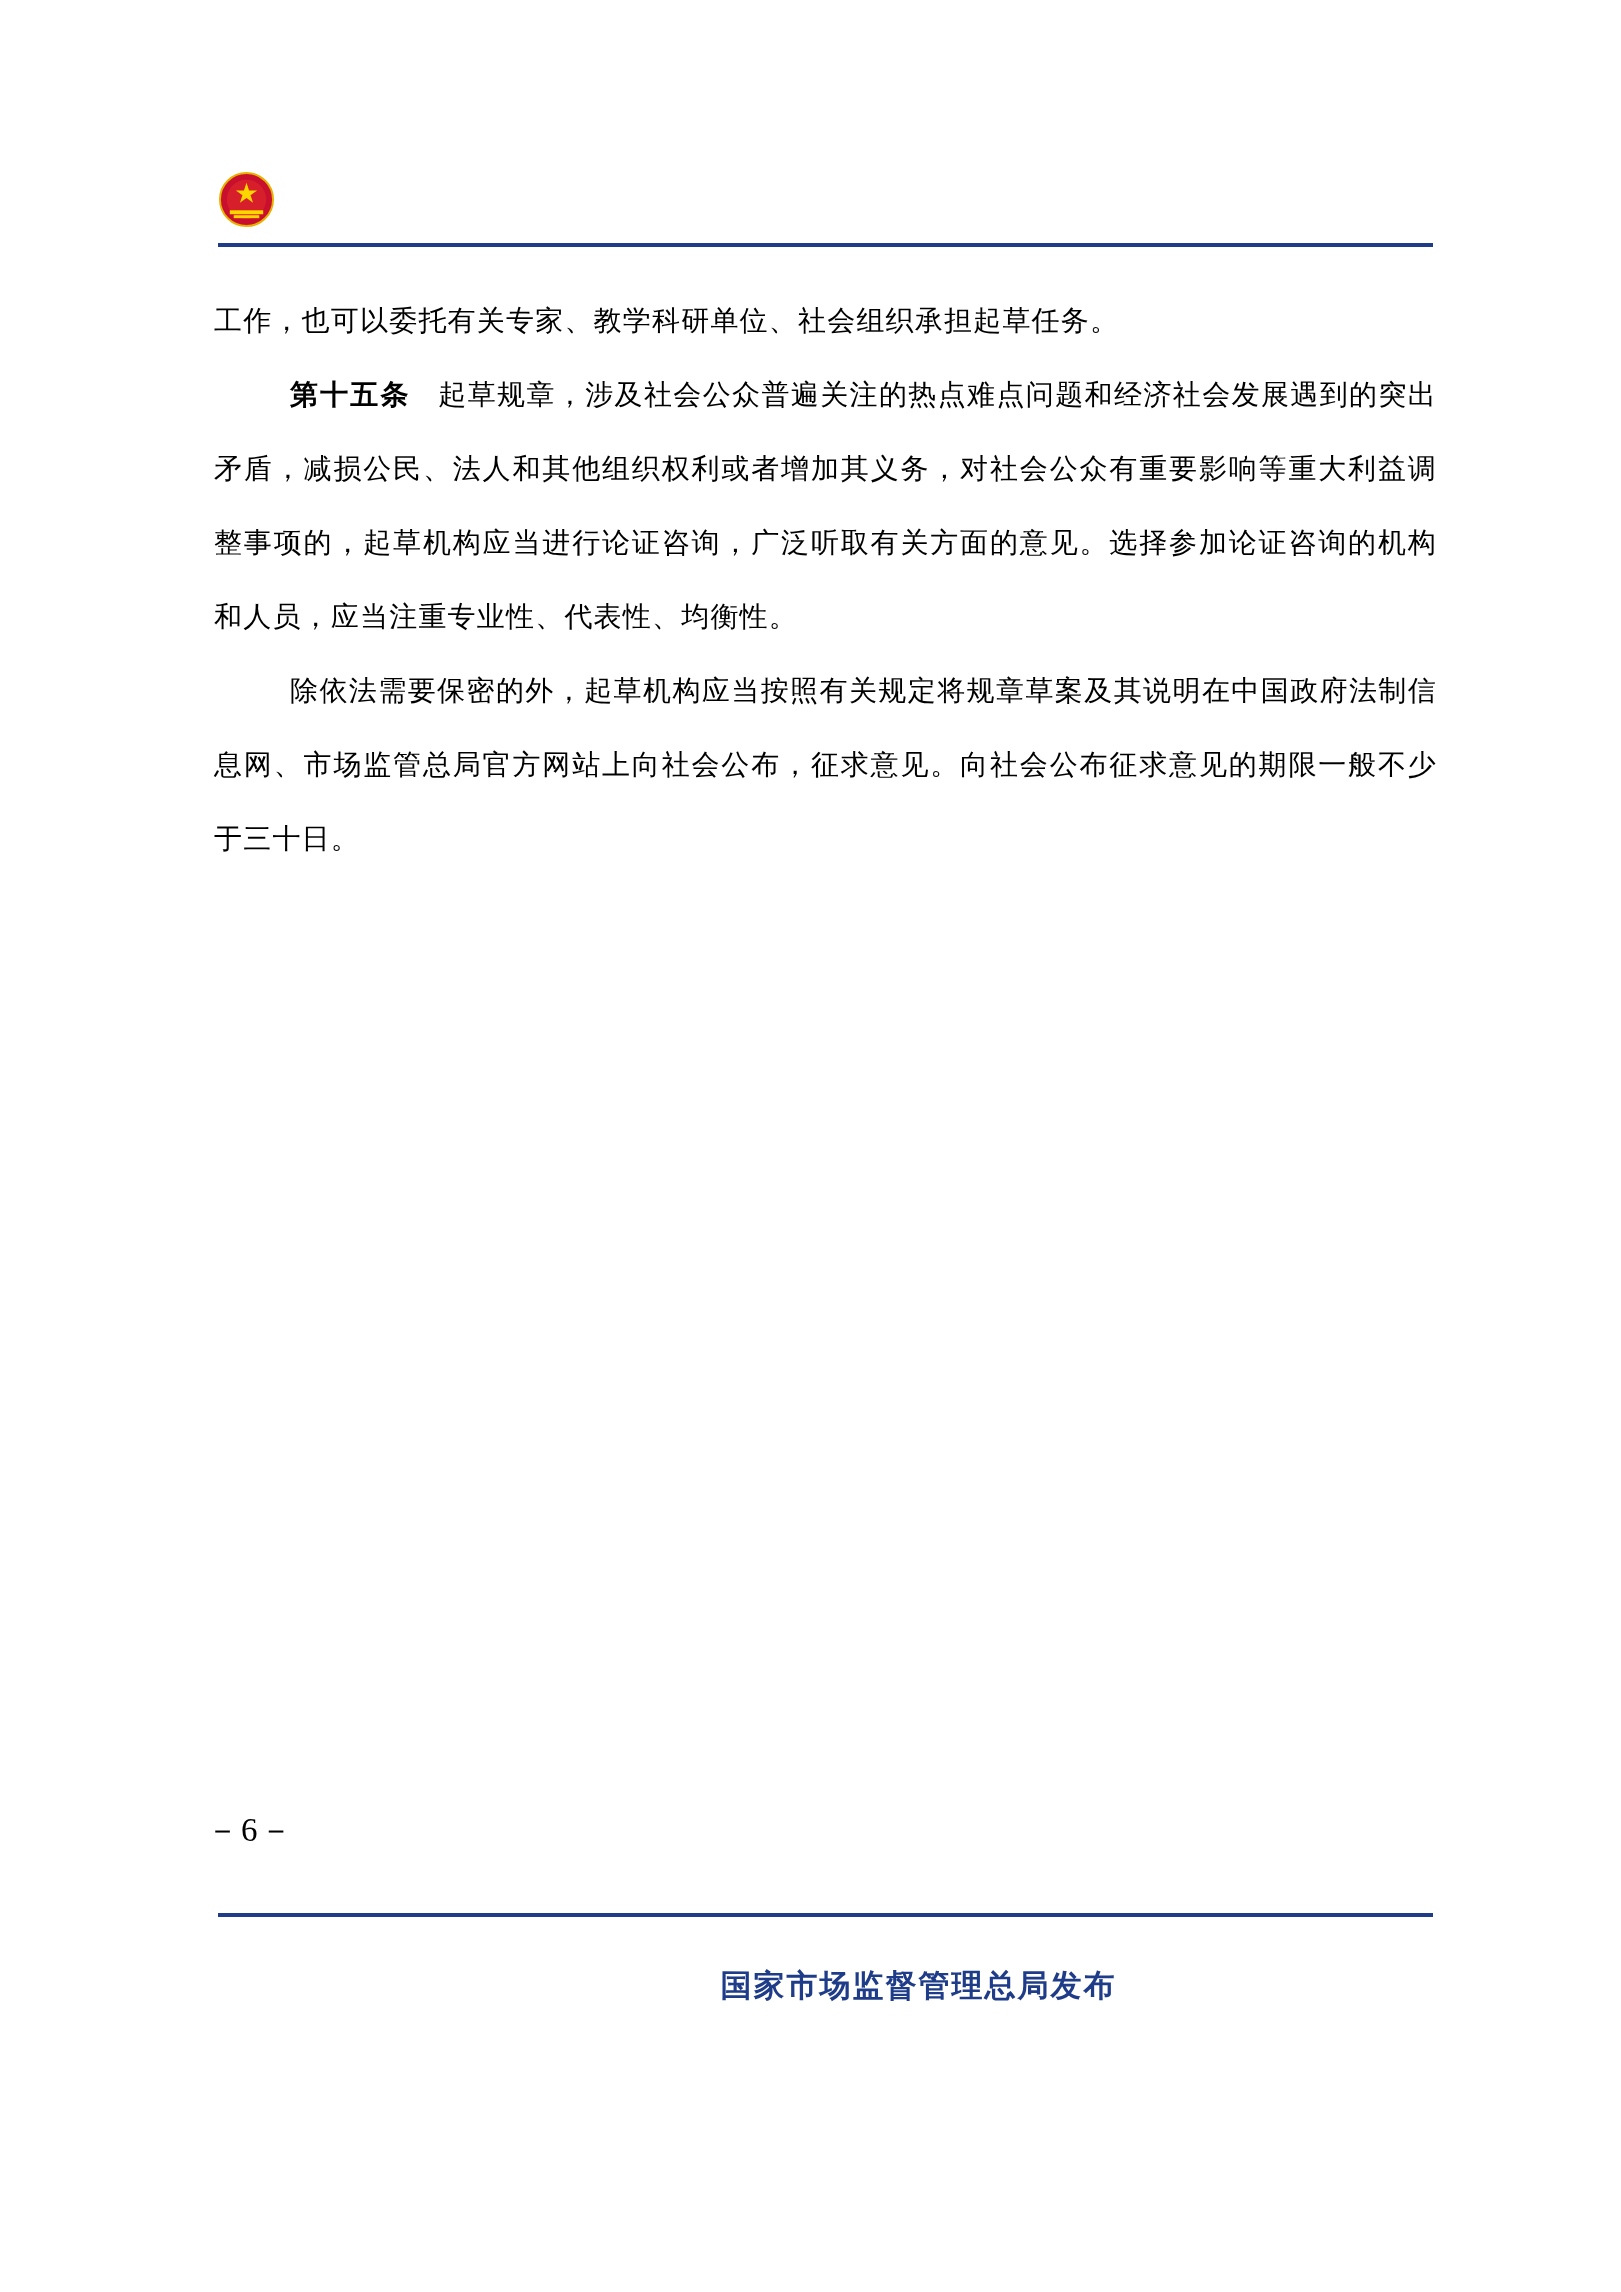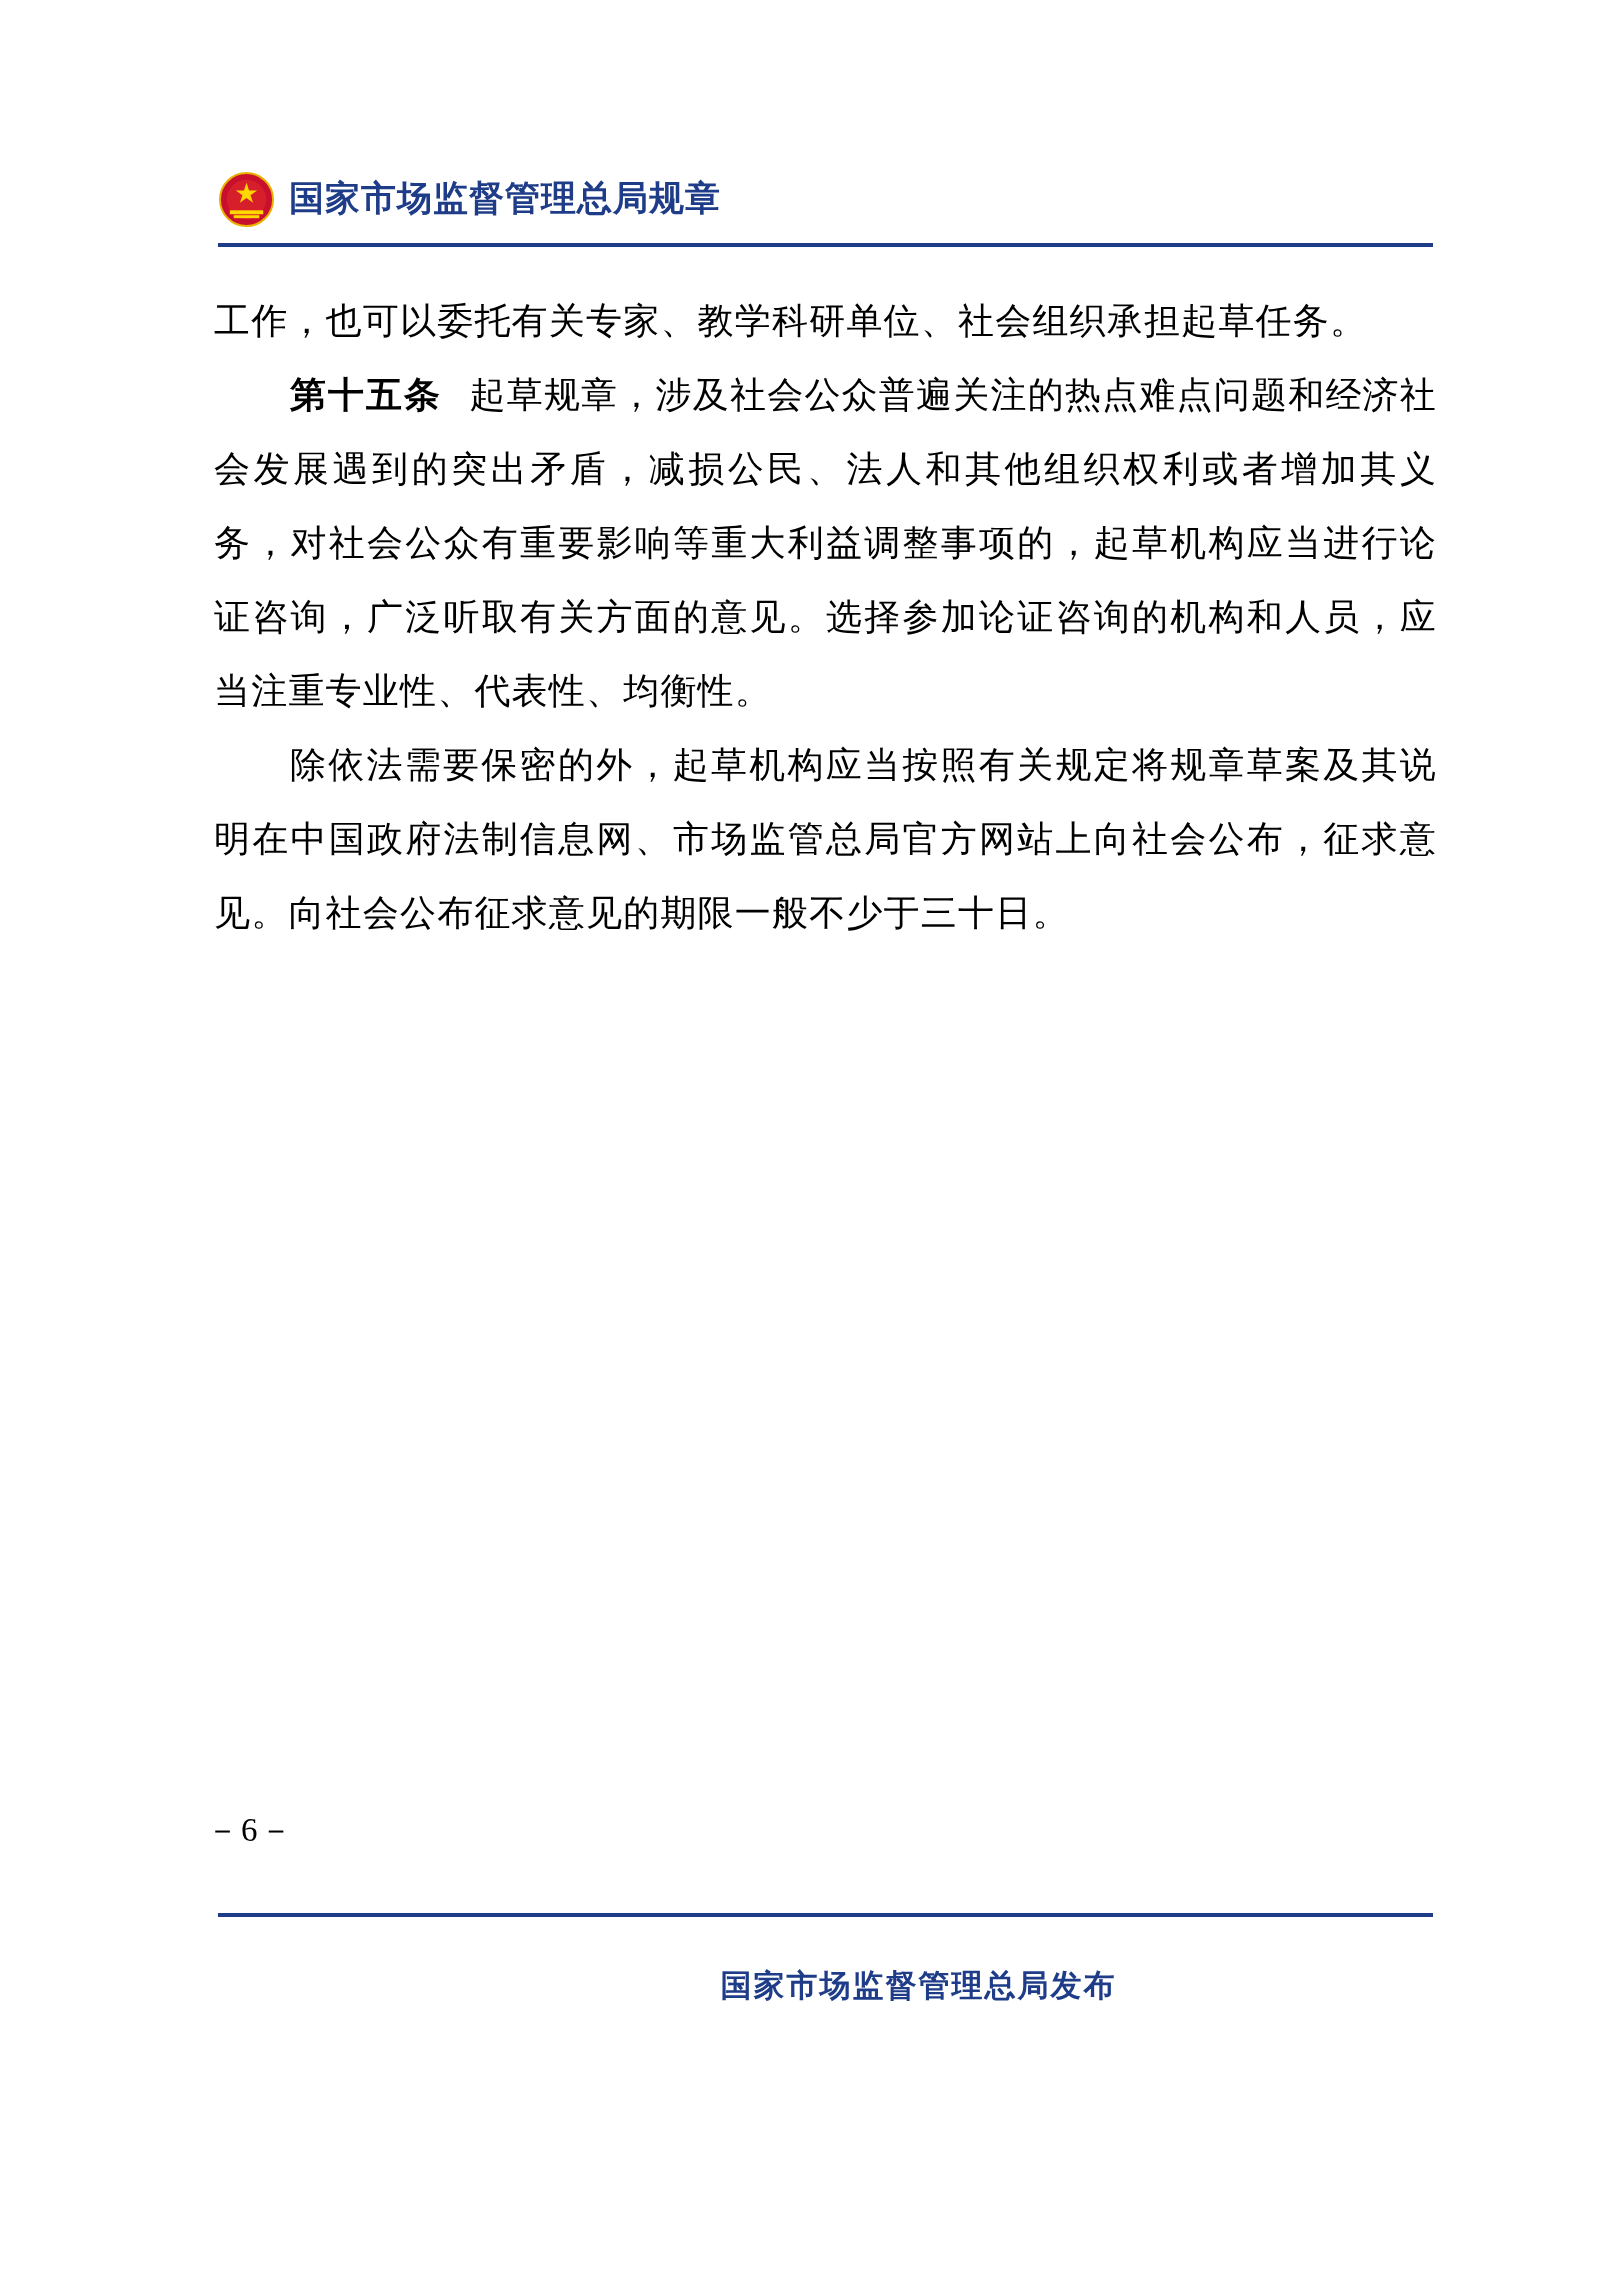--- a/index.html
+++ b/index.html
@@ -63,21 +63,21 @@
   
   .content {
     position: absolute;
     left: 214px;
     top: 284px;
     width: 1223px;
   }
   p.para {
     margin: 0 0 0 0;
     font-family: "Liberation Serif", serif;
-    font-size: 36px;
+    font-size: 28px;
     line-height: 74px;
     text-align: justify;
     text-justify: inter-ideograph;
     letter-spacing: 1.2px;
     color: #000000;
   }
   p.indent {
     text-indent: 76px;
   }
   .art-num {
@@ -135,21 +135,20 @@
   <div class="header">
     <div class="emblem">
       <svg width="57" height="57" viewBox="0 0 58 58" xmlns="http://www.w3.org/2000/svg">
         <circle cx="29" cy="29" r="27" fill="#C8102E" stroke="#E8B100" stroke-width="2"></circle>
         <circle cx="29" cy="29" r="20" fill="#D71F2B"></circle>
         <polygon points="29,12 31.6,19.8 39.8,19.8 33.1,24.6 35.7,32.4 29,27.6 22.3,32.4 24.9,24.6 18.2,19.8 26.4,19.8" fill="#FFD700"></polygon>
         <rect x="12" y="40" width="34" height="4" fill="#FFD700"></rect>
         <rect x="16" y="45" width="26" height="3" fill="#FFD700"></rect>
       </svg>
     </div>
-    <div class="header-title">国家市场监督管理总局规章</div>
     <div class="header-rule"></div>
   </div>
 
   <div class="content">
 
     <p class="para">
       <span>工作，也可以委托有关专家、教学科研单位、社会组织承担起草任务。</span>
     </p>
 
 

